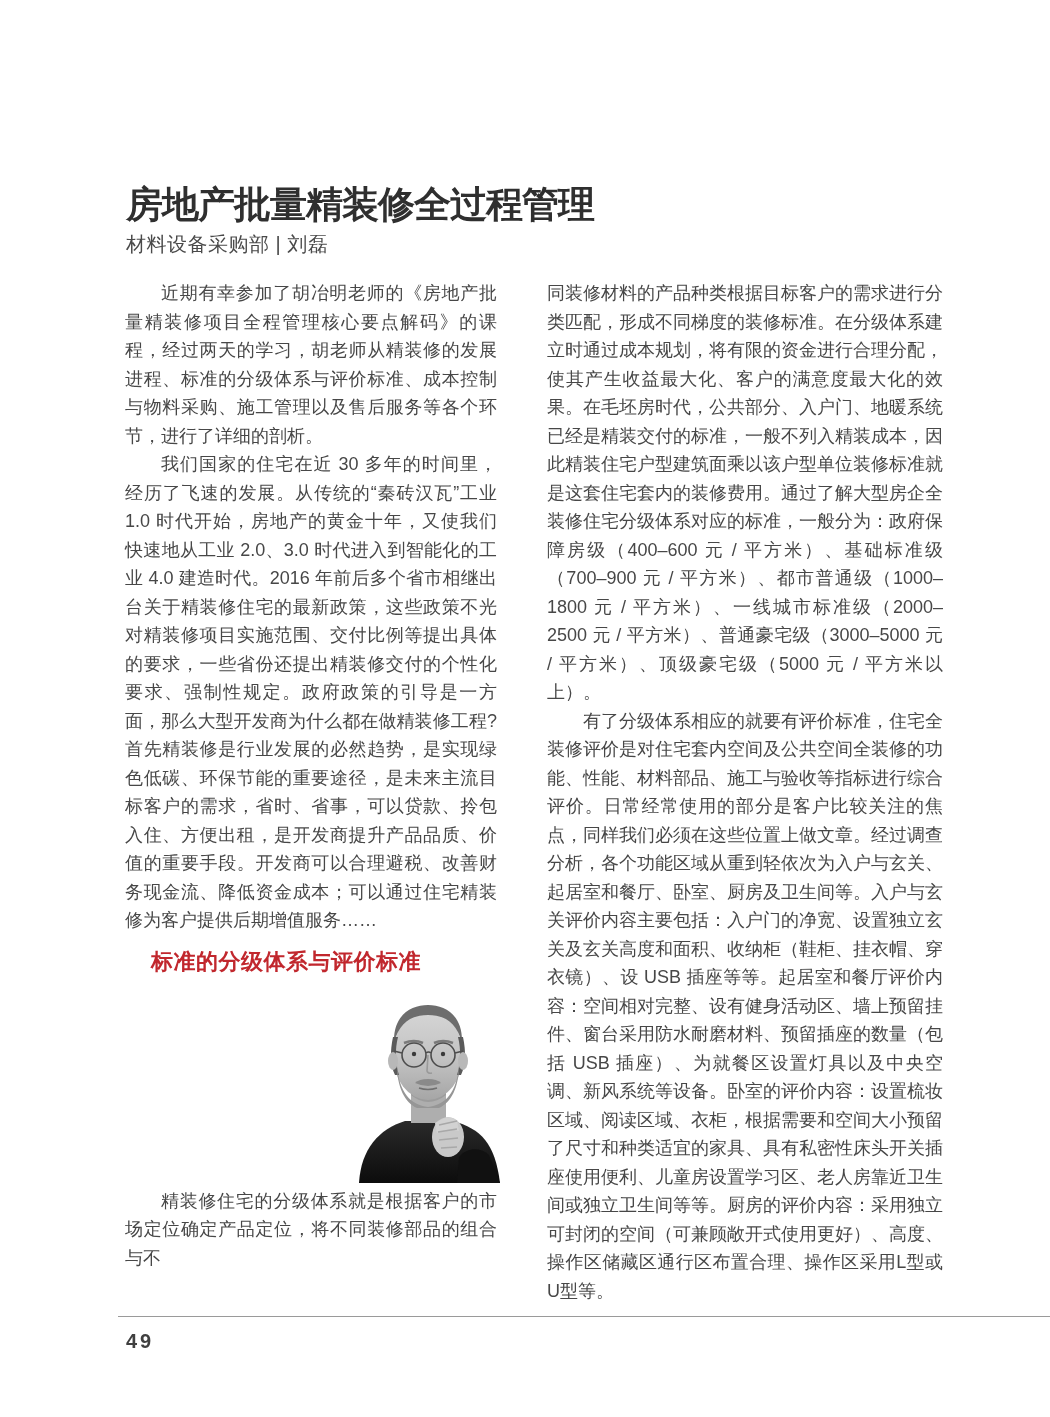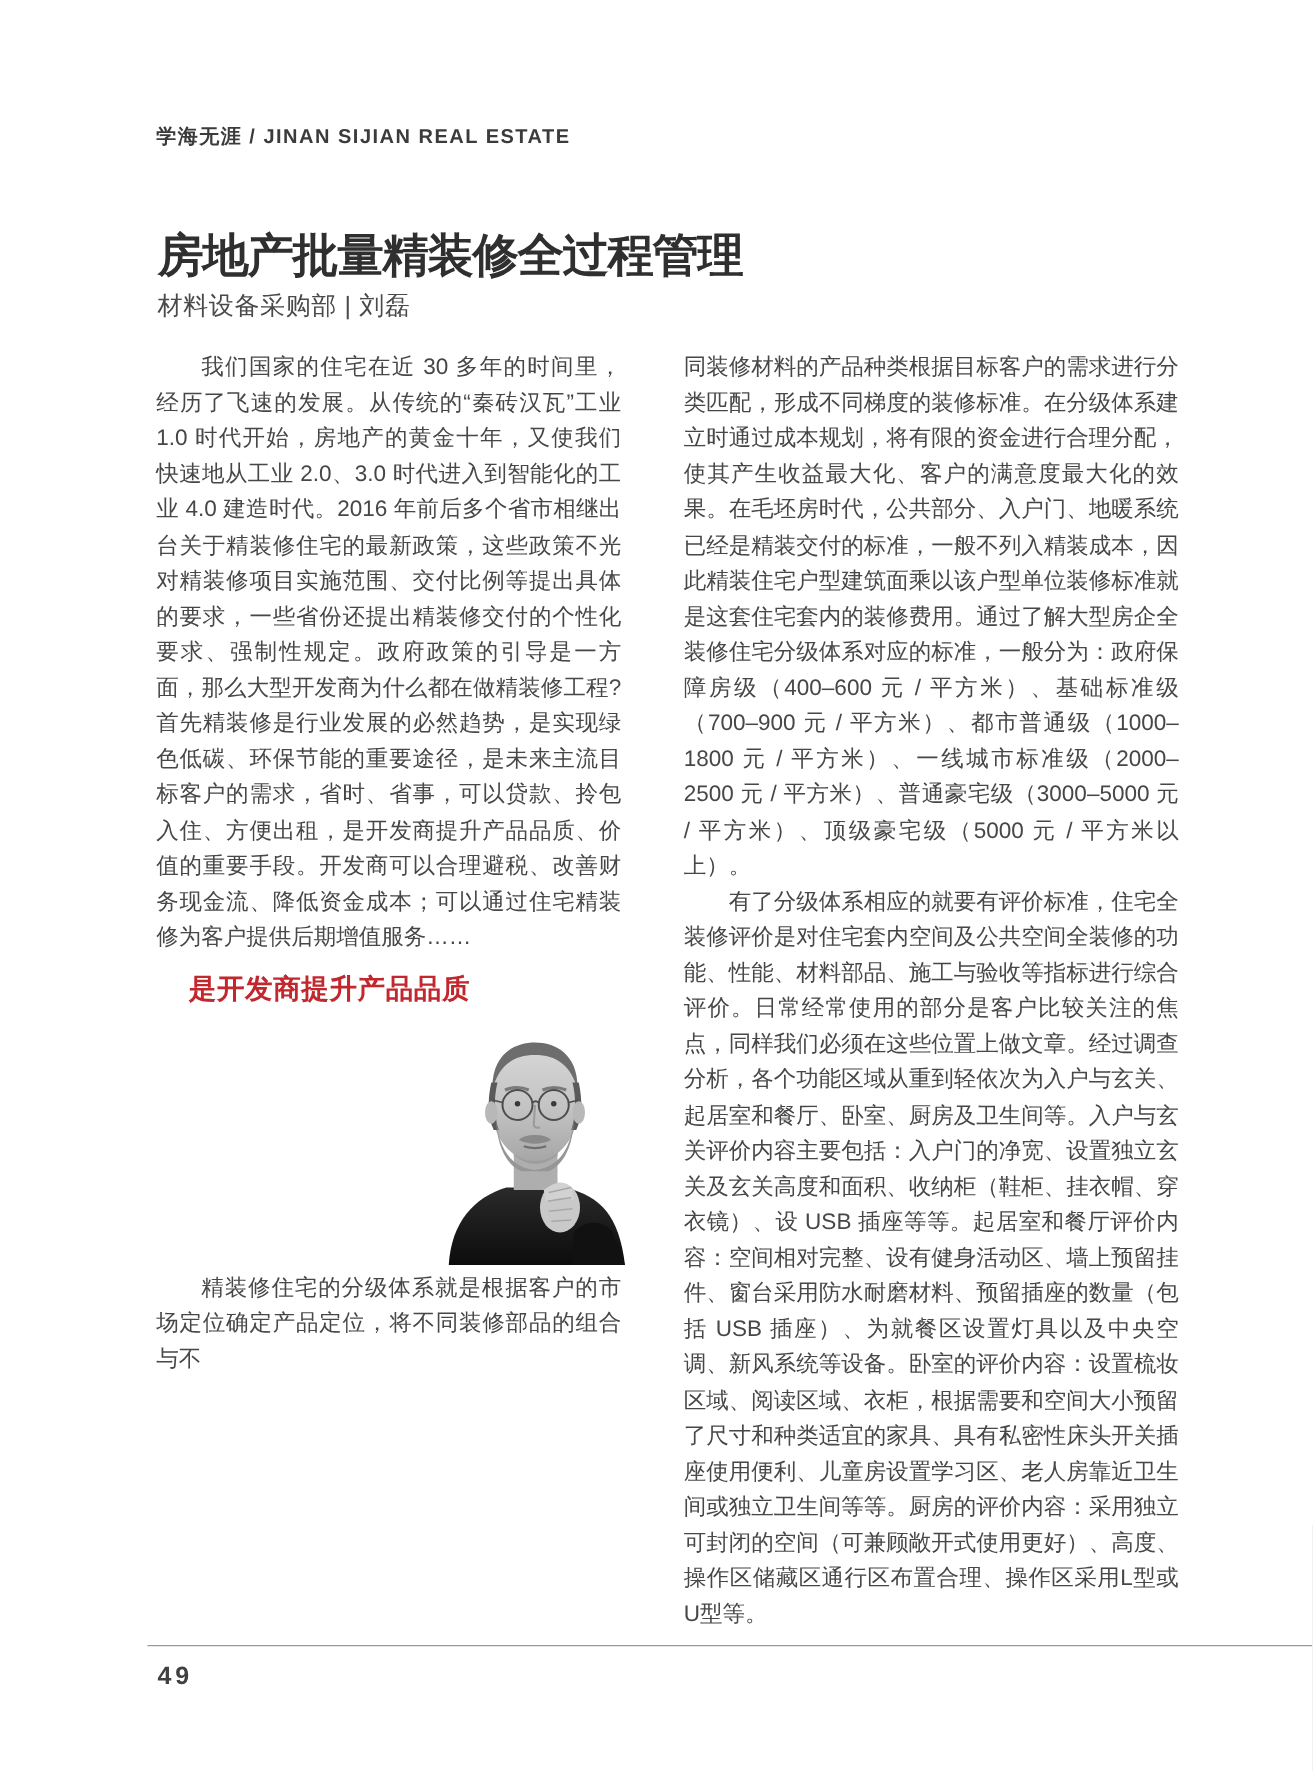--- a/index.html
+++ b/index.html
@@ -66,31 +66,31 @@
     position:absolute;left:126px;top:1330px;
     font-size:20px;font-weight:bold;color:#404040;
     letter-spacing:3px;
   }
 </style>
 </head>
 <body>
 
 <div class="page">
 
-  <div class="masthead">学海无涯 / JINAN SIJIAN REAL ESTATE</div>
 
   <h1 class="article-title" style="margin:4px;">房地产批量精装修全过程管理</h1>
 
   <div class="byline">材料设备采购部 | 刘磊</div>
 
   <div class="columns">
 
     <div class="col col-left">
+      <p class="indent">近期有幸参加了胡冶明老师的《房地产批量精装修项目全程管理核心要点解码》的课程，经过两天的学习，胡老师从精装修的发展进程、标准的分级体系与评价标准、成本控制与物料采购、施工管理以及售后服务等各个环节，进行了详细的剖析。</p>
       <p class="indent">我们国家的住宅在近 30 多年的时间里，经历了飞速的发展。从传统的“秦砖汉瓦”工业 1.0 时代开始，房地产的黄金十年，又使我们快速地从工业 2.0、3.0 时代进入到智能化的工业 4.0 建造时代。2016 年前后多个省市相继出台关于精装修住宅的最新政策，这些政策不光对精装修项目实施范围、交付比例等提出具体的要求，一些省份还提出精装修交付的个性化要求、强制性规定。政府政策的引导是一方面，那么大型开发商为什么都在做精装修工程? 首先精装修是行业发展的必然趋势，是实现绿色低碳、环保节能的重要途径，是未来主流目标客户的需求，省时、省事，可以贷款、拎包入住、方便出租，是开发商提升产品品质、价值的重要手段。开发商可以合理避税、改善财务现金流、降低资金成本；可以通过住宅精装修为客户提供后期增值服务……</p>
-      <div class="section-heading">是开发商提升产品品质</div>
+      <div class="section-heading">标准的分级体系与评价标准</div>
 
       <div class="figure">
 
         <svg class="jobs-photo" viewBox="0 0 152 192" xmlns="http://www.w3.org/2000/svg" aria-hidden="true">
           <defs>
             <linearGradient id="faceGrad" x1="0" y1="0" x2="0" y2="1">
               <stop offset="0" stop-color="#d6d6d6"></stop>
               <stop offset="0.55" stop-color="#c2c2c2"></stop>
               <stop offset="1" stop-color="#a6a6a6"></stop>
             </linearGradient>

